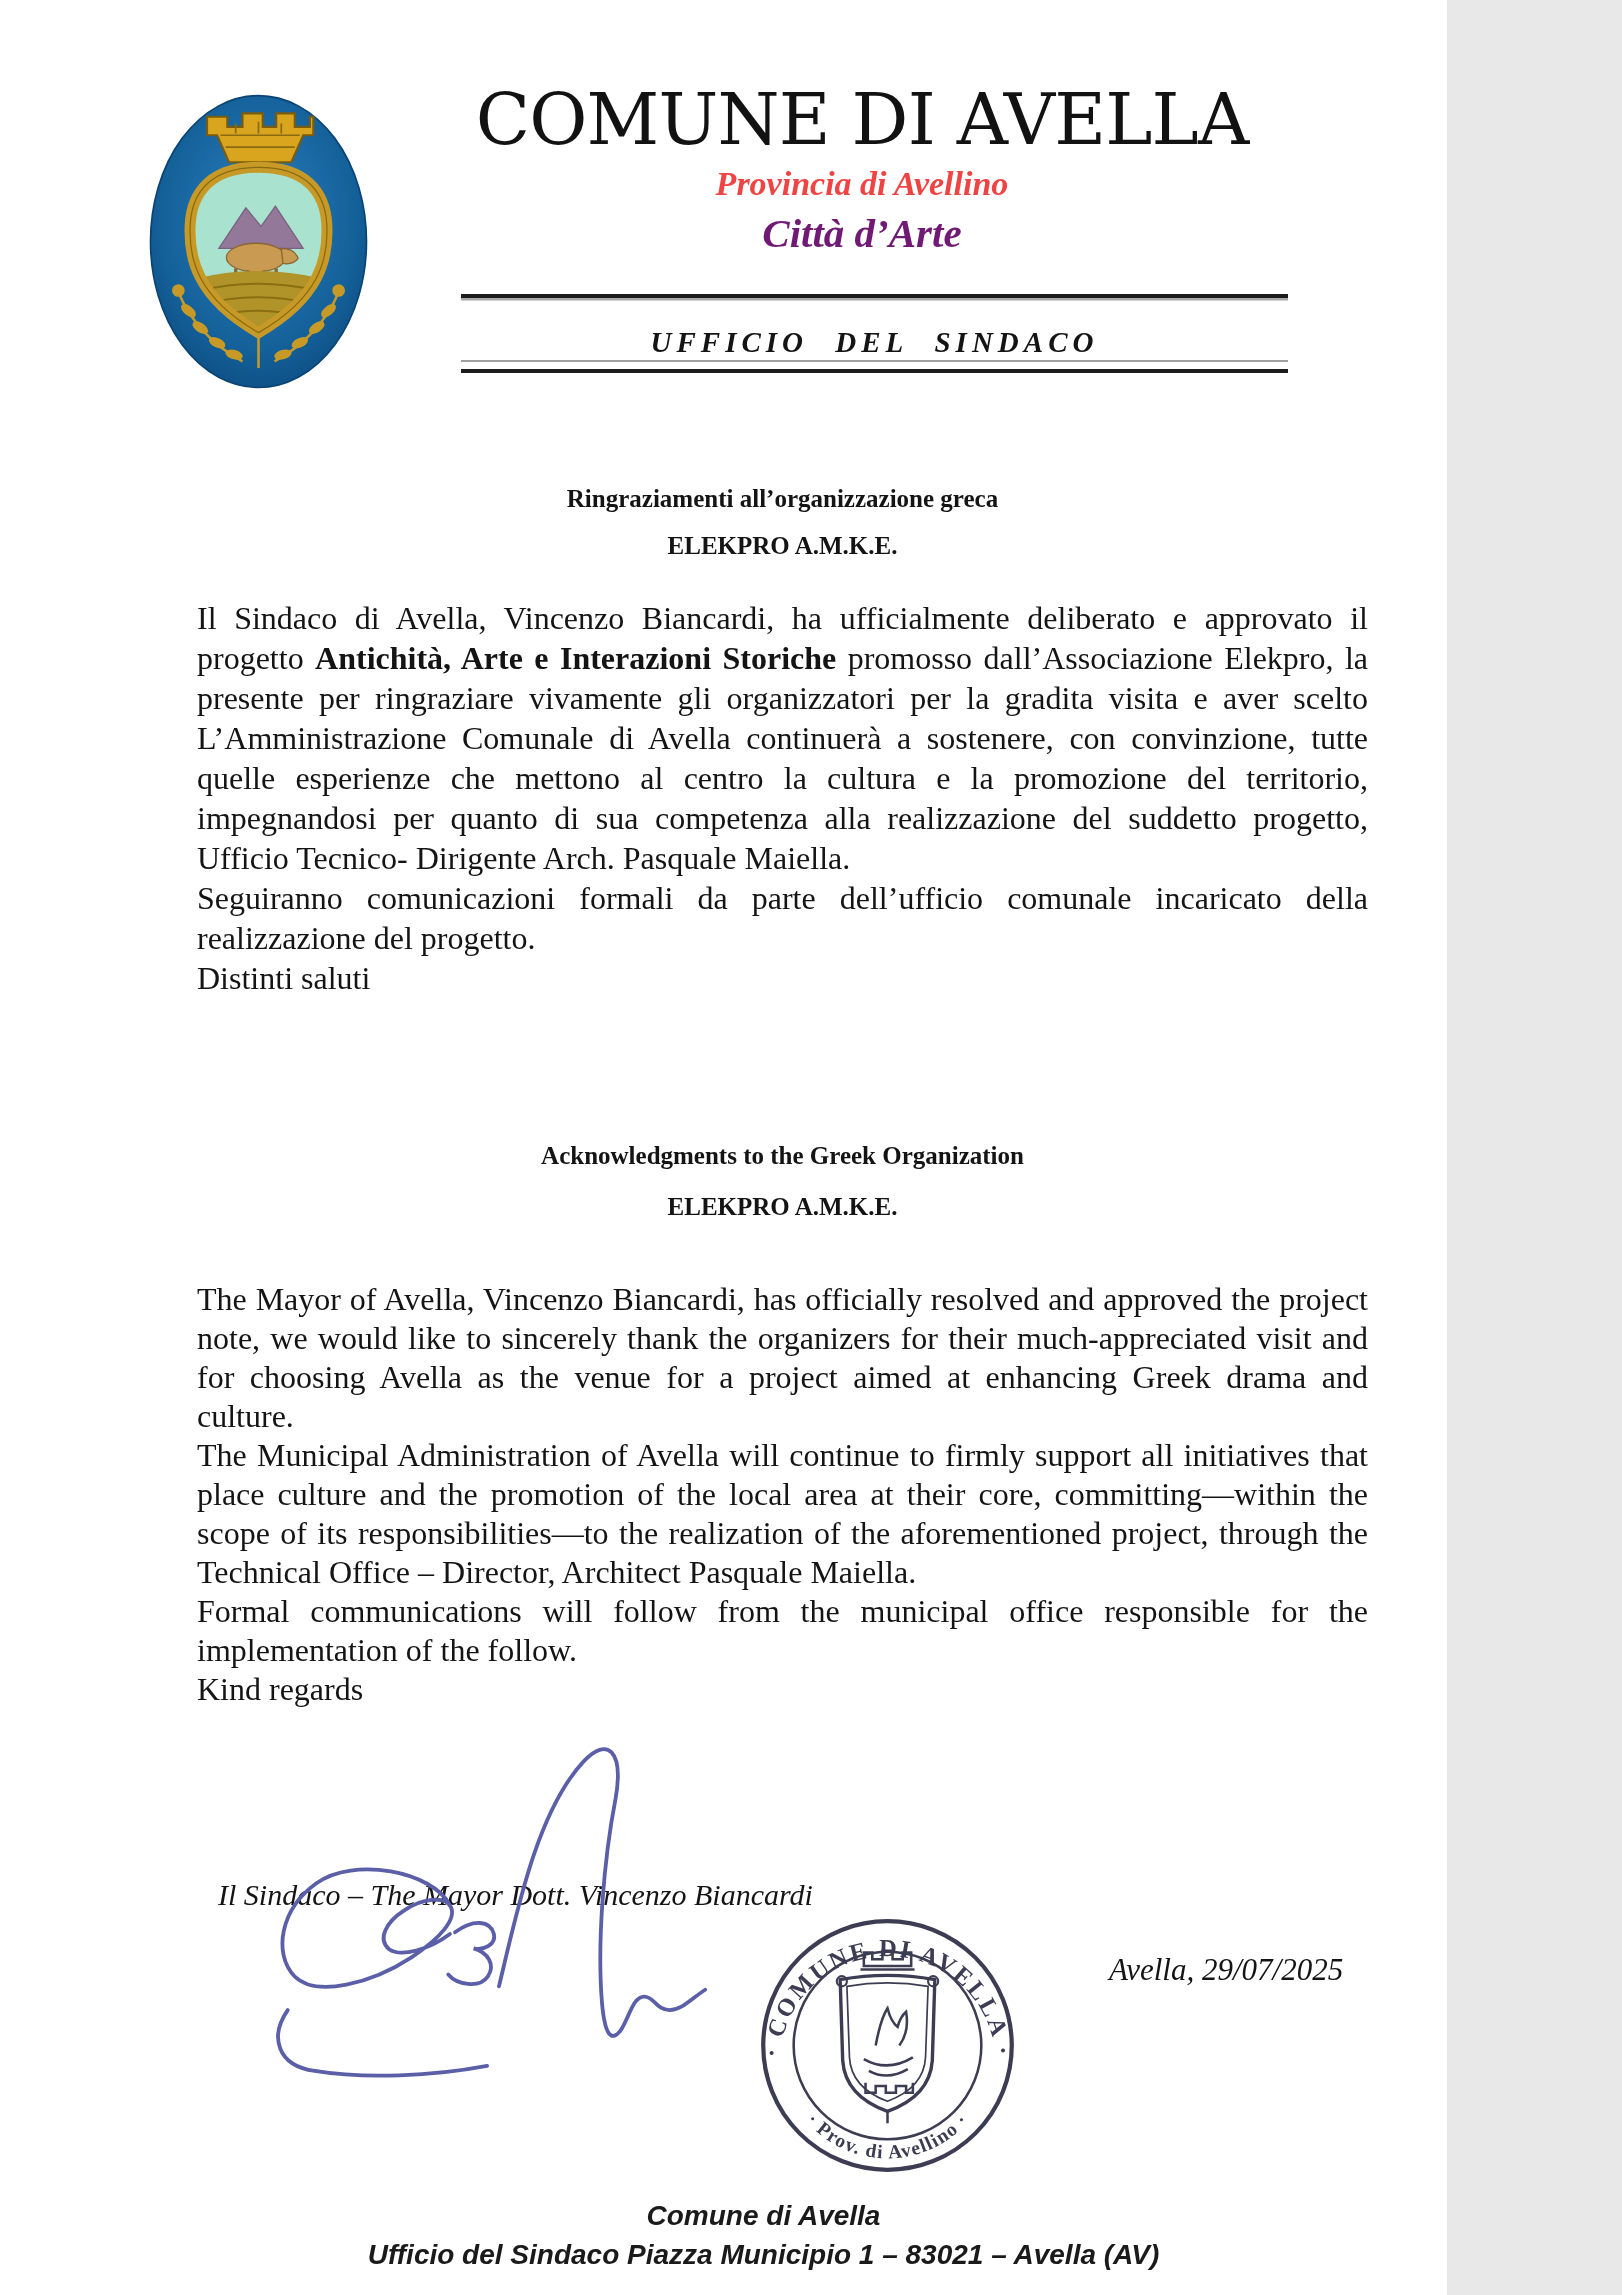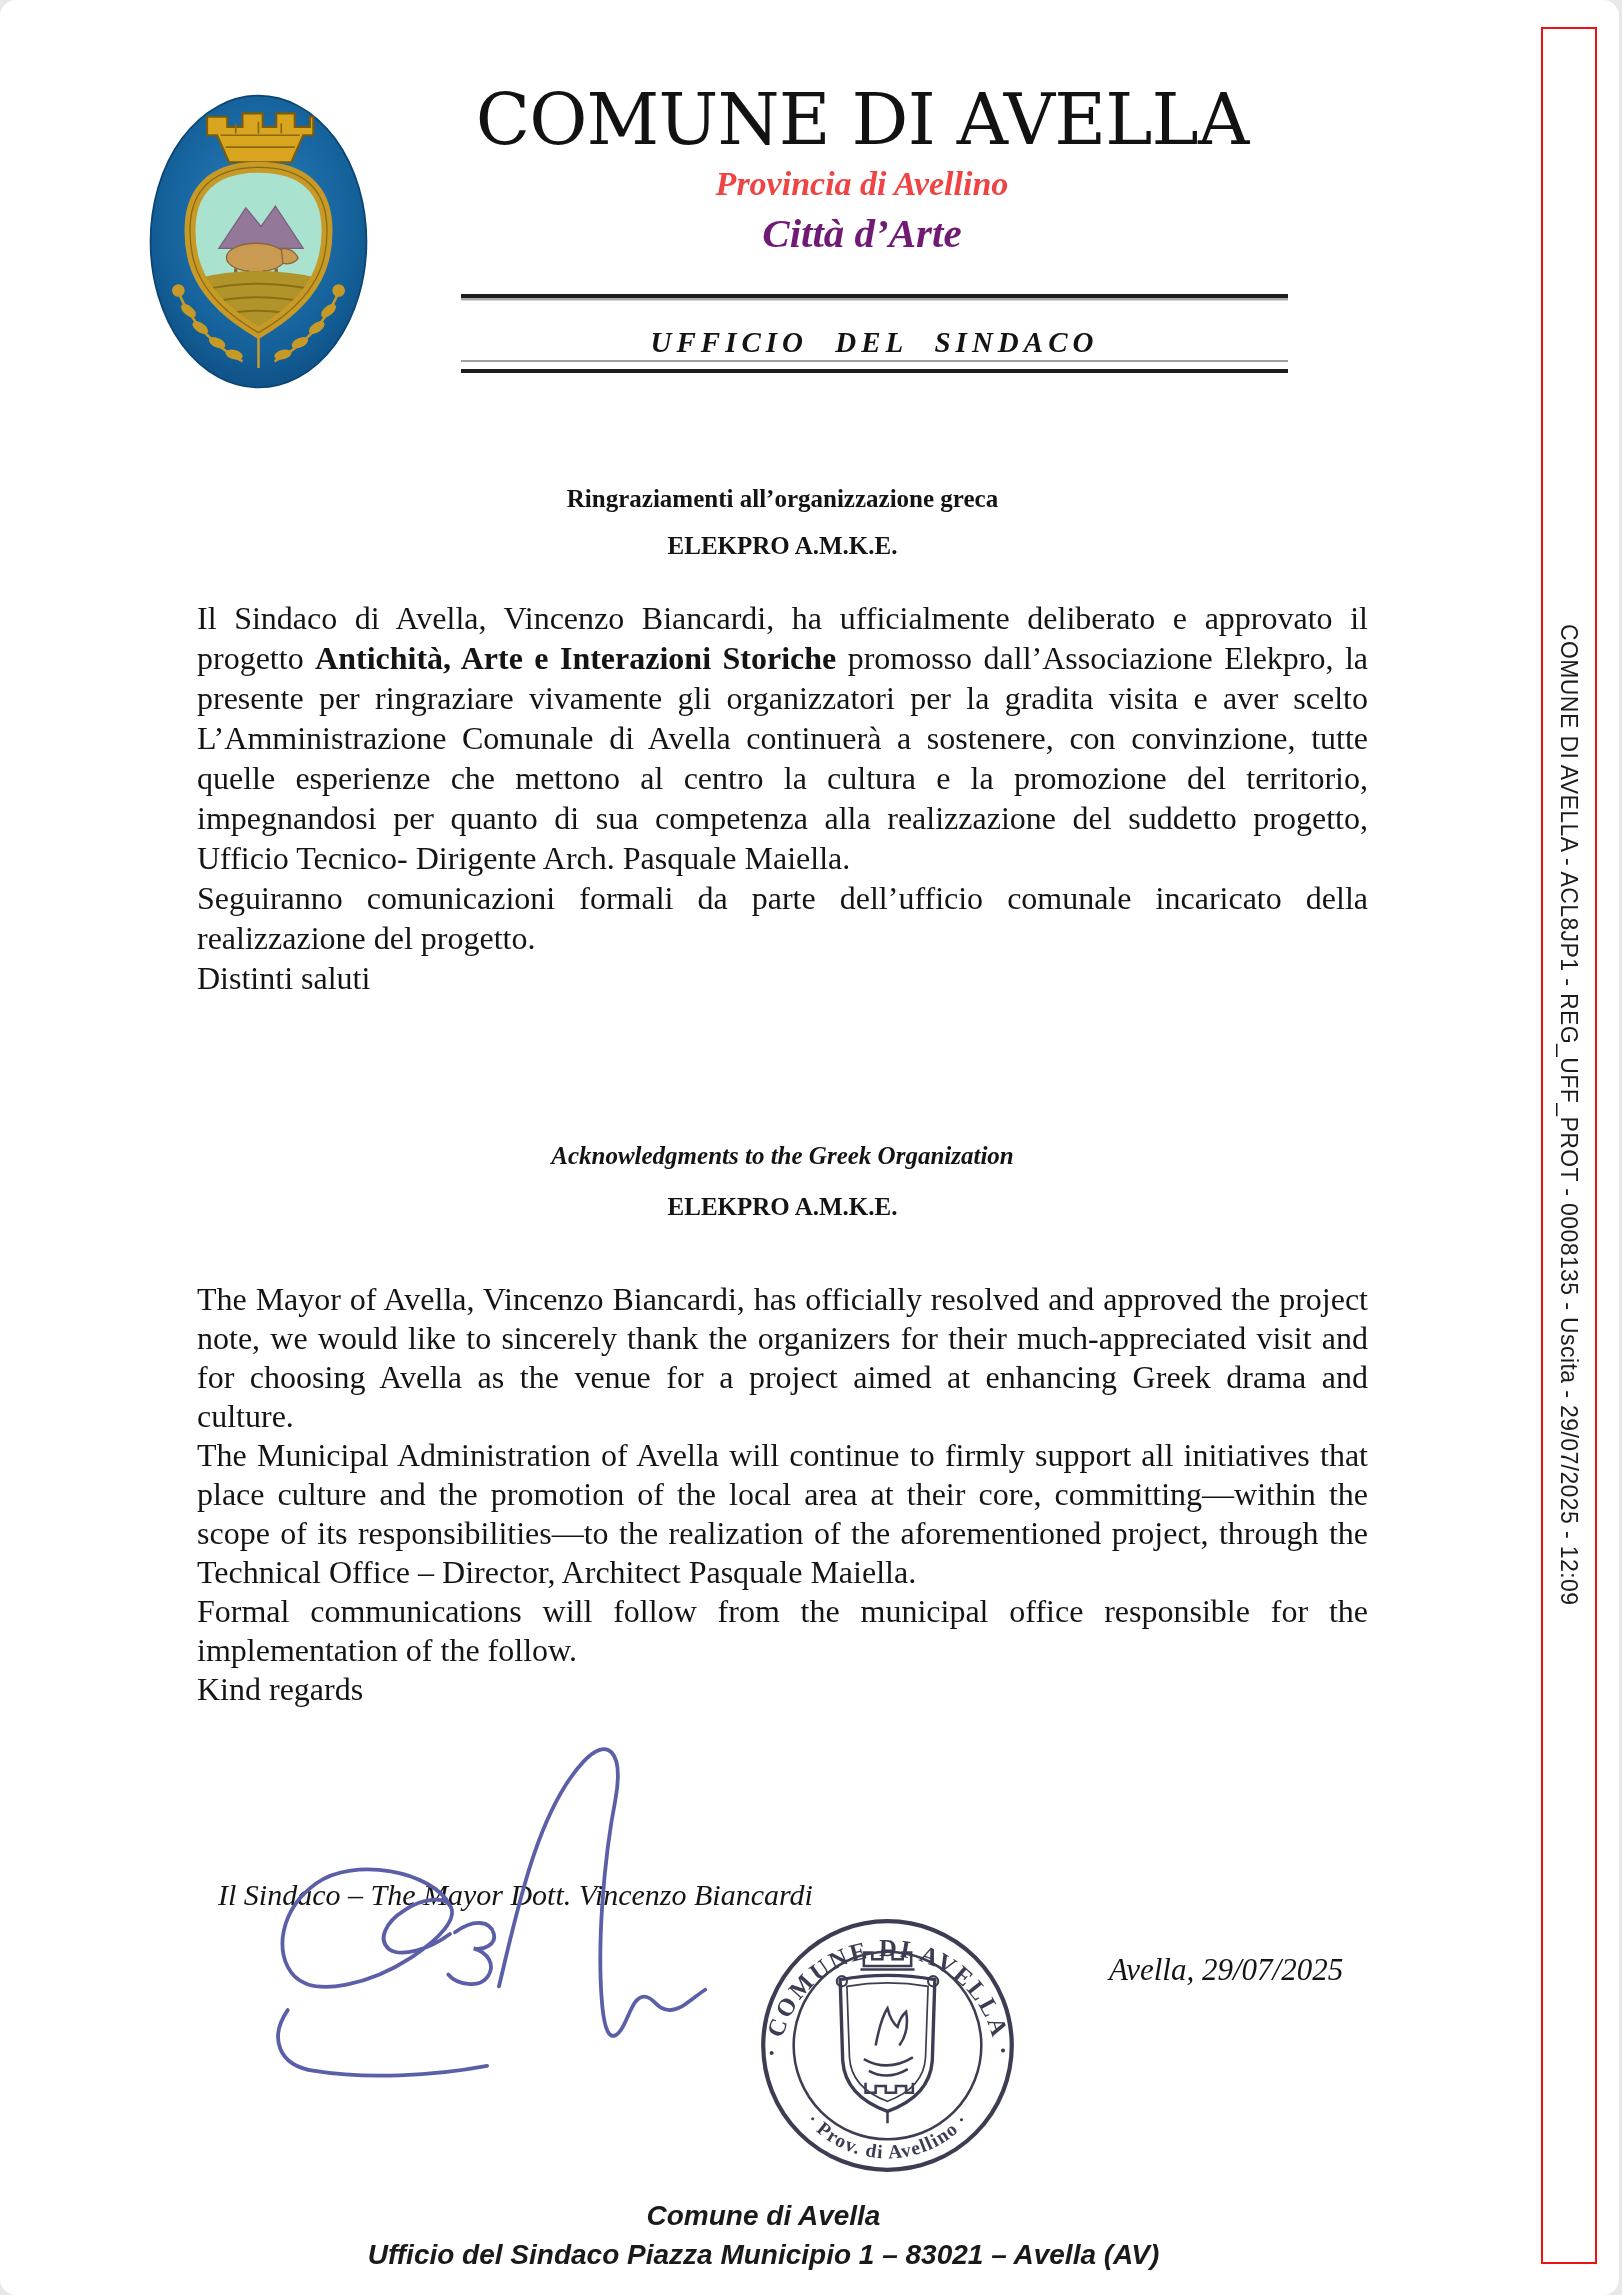--- a/index.html
+++ b/index.html
@@ -1,35 +1,35 @@
 <!DOCTYPE html>
 <html style="font-size:13.5px"><head>
 <meta charset="utf-8">
 <style>
   html,body{margin:0;padding:0;background:#e8e8e8;}
-  .page{position:relative;width:1619px;height:2295px;background:#ffffff;overflow:hidden;
-        font-family:"Liberation Serif",serif;color:#141414;border-radius:16px;}
+  .page{position:relative;width:1447px;height:2295px;background:#ffffff;overflow:hidden;
+        font-family:"Liberation Serif",serif;color:#141414;}
 
   
   .emblem{position:absolute;left:148px;top:81px;width:221px;height:311px;}
   .letterhead{position:absolute;left:448px;top:83px;width:828px;text-align:center;}
   .title{font-family:"DejaVu Serif",serif;font-size:71px;line-height:74px;letter-spacing:-0.8px;color:#121212;}
   .subtitle{margin-top:6.8px;font-size:34px;line-height:39px;font-weight:bold;font-style:italic;}
   .tagline{margin-top:6.8px;font-size:41px;line-height:47px;font-weight:bold;font-style:italic;}
   .rule{position:absolute;left:461px;width:827px;background:#1c1c1c;}
   .rule-top{top:294px;height:4.2px;box-shadow:0 2.5px 0 #a8a8a8;}
   .rule-grey{position:absolute;left:461px;width:827px;top:360px;height:1.7px;background:#9f9f9f;}
   .rule-bottom{top:369px;height:4.2px;}
   .office{position:absolute;left:461px;top:326px;width:827px;text-align:center;
           font-size:29px;font-weight:bold;font-style:italic;letter-spacing:5px;word-spacing:15px;}
 
   
   .heading{position:absolute;left:197px;width:1171px;text-align:center;font-weight:bold;font-size:25px;}
   .it-h1{top:485px;} .it-h2{top:532px;}
-  .en-h1{top:1142px;font-style:italic;} .en-h2{top:1193px;}
+  .en-h1{top:1142px;} .en-h2{top:1193px;}
 
   
   .bodyblock{position:absolute;left:197px;width:1171px;font-size:32px;}
   .it-body{top:598px;} .it-body .ln{line-height:40px;height:40px;}
   .en-body{top:1280px;} .en-body .ln{line-height:39px;height:39px;}
   .ln{white-space:normal;overflow:hidden;}
   .ln.j{text-align:justify;text-align-last:justify;}
   .ln.e{text-align:left;}
   .b{font-weight:bold;} .i{font-style:italic;}
 

